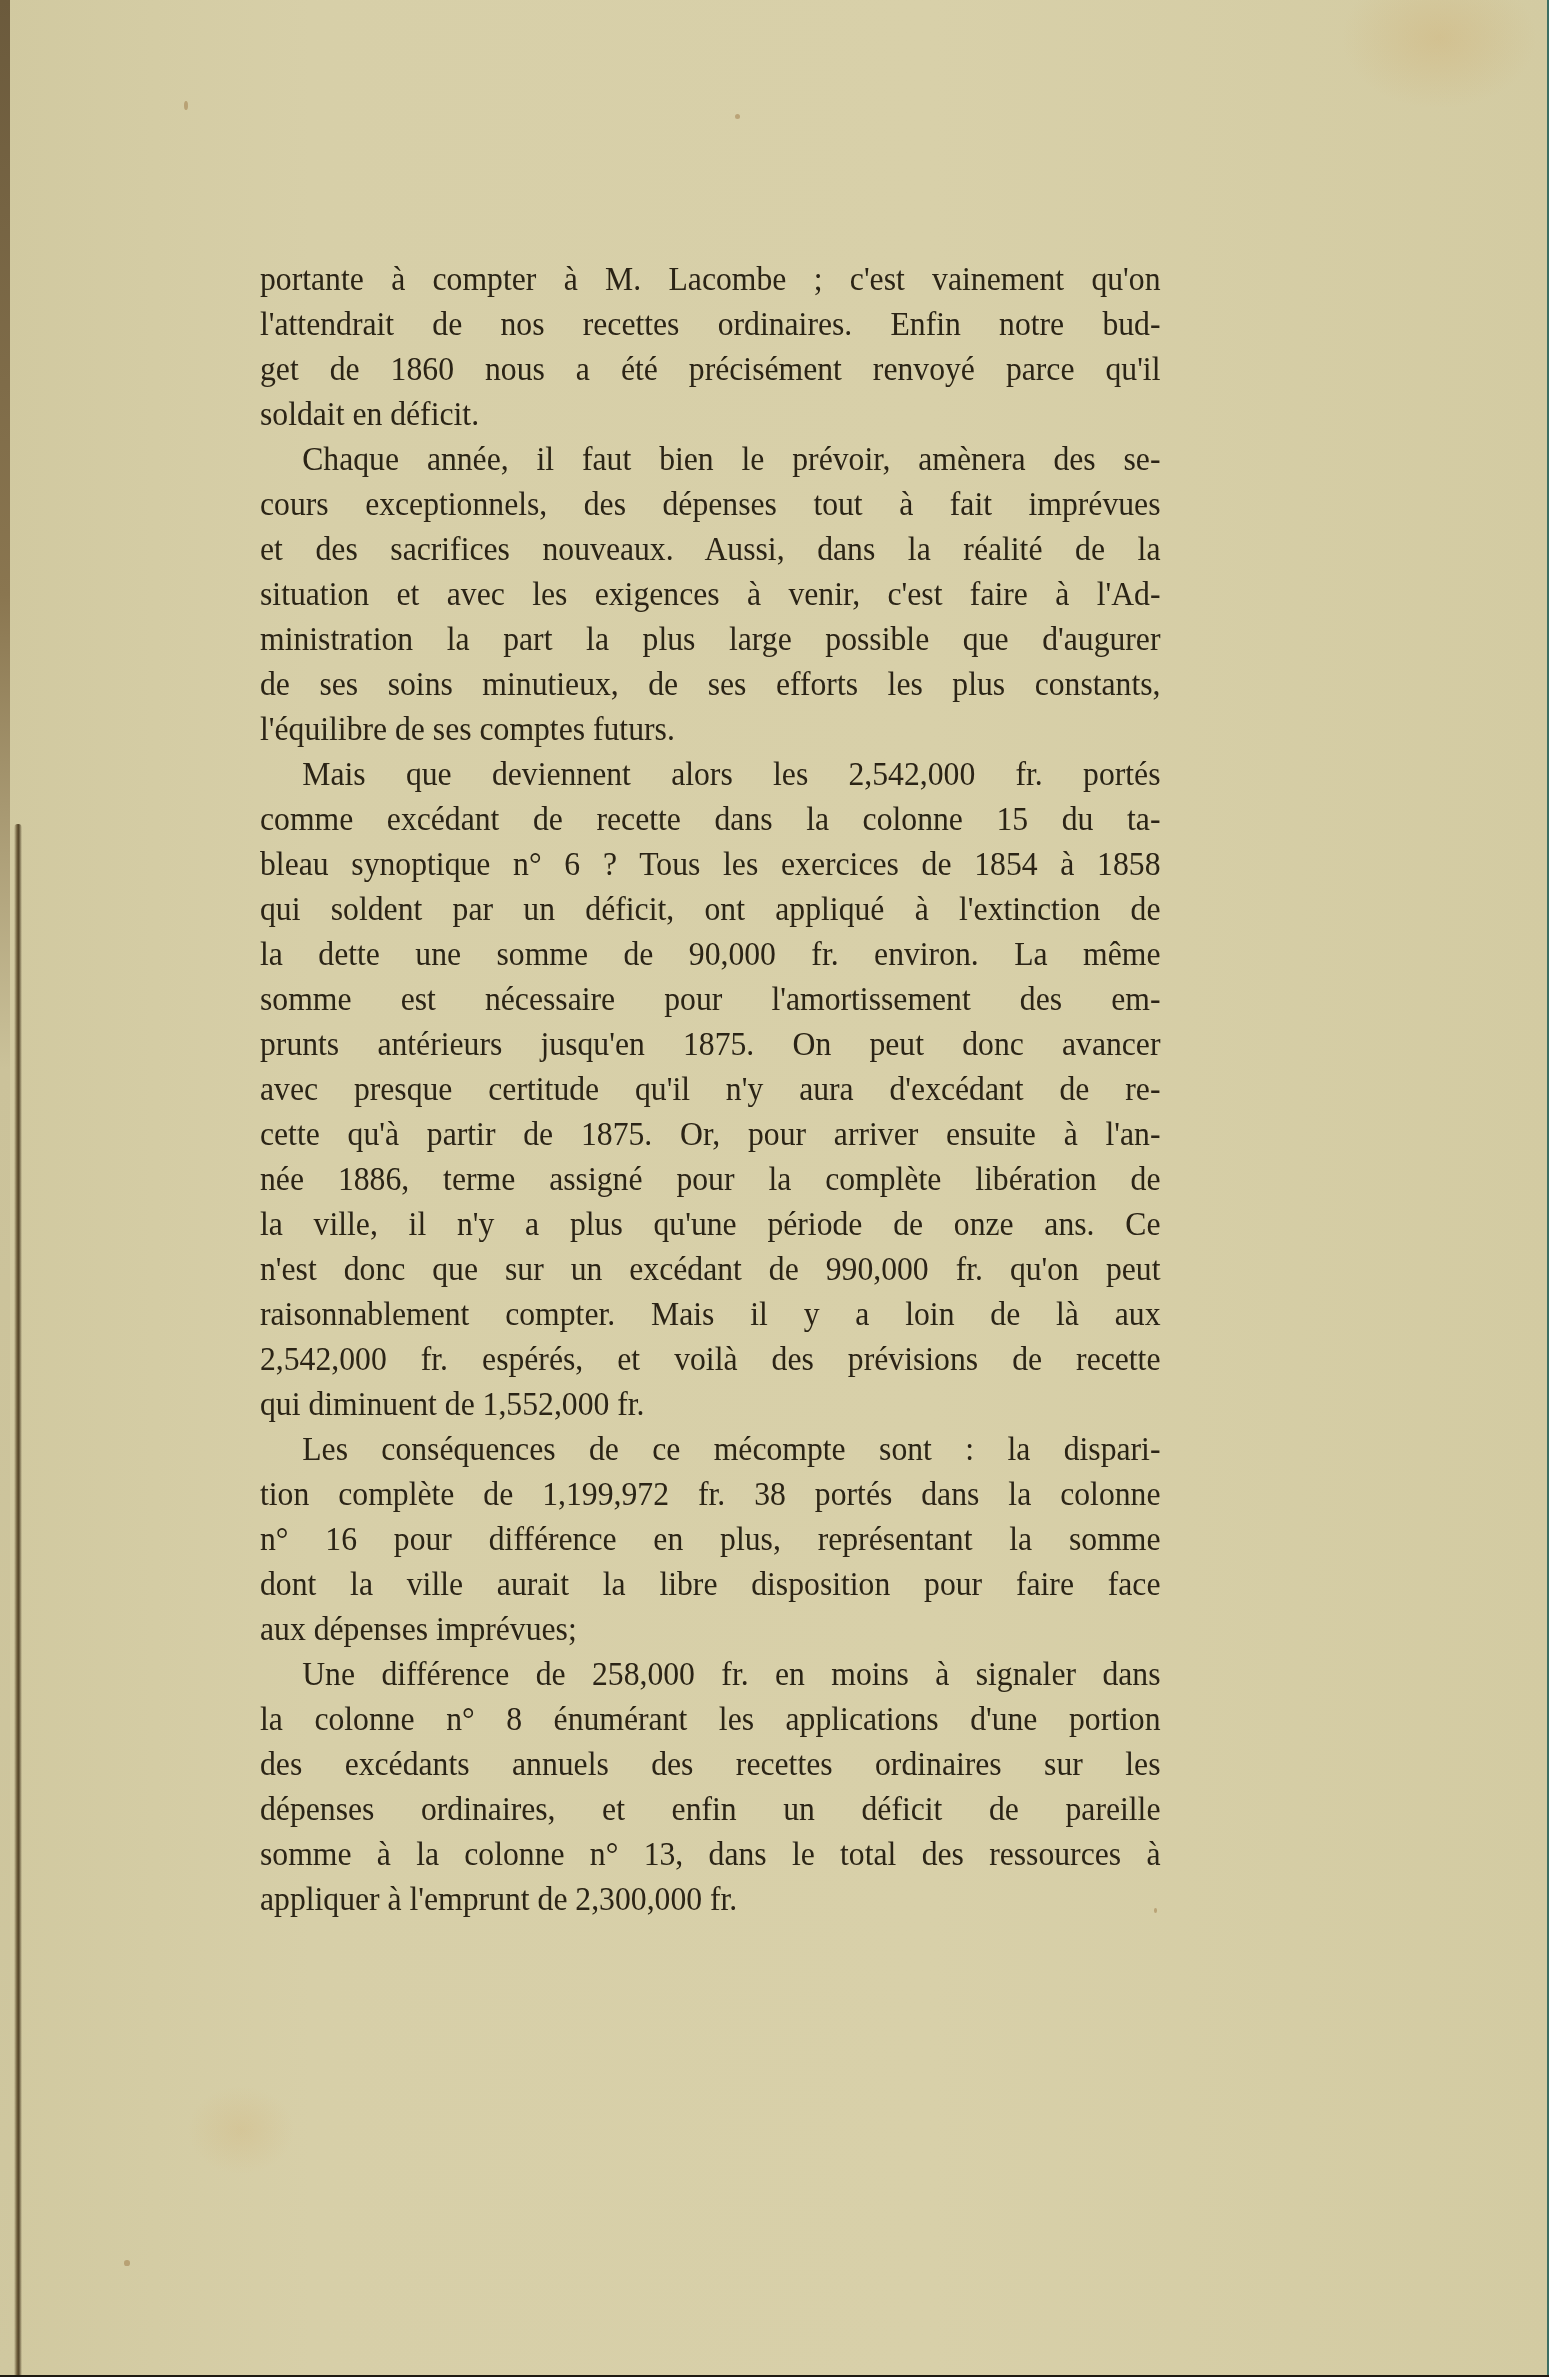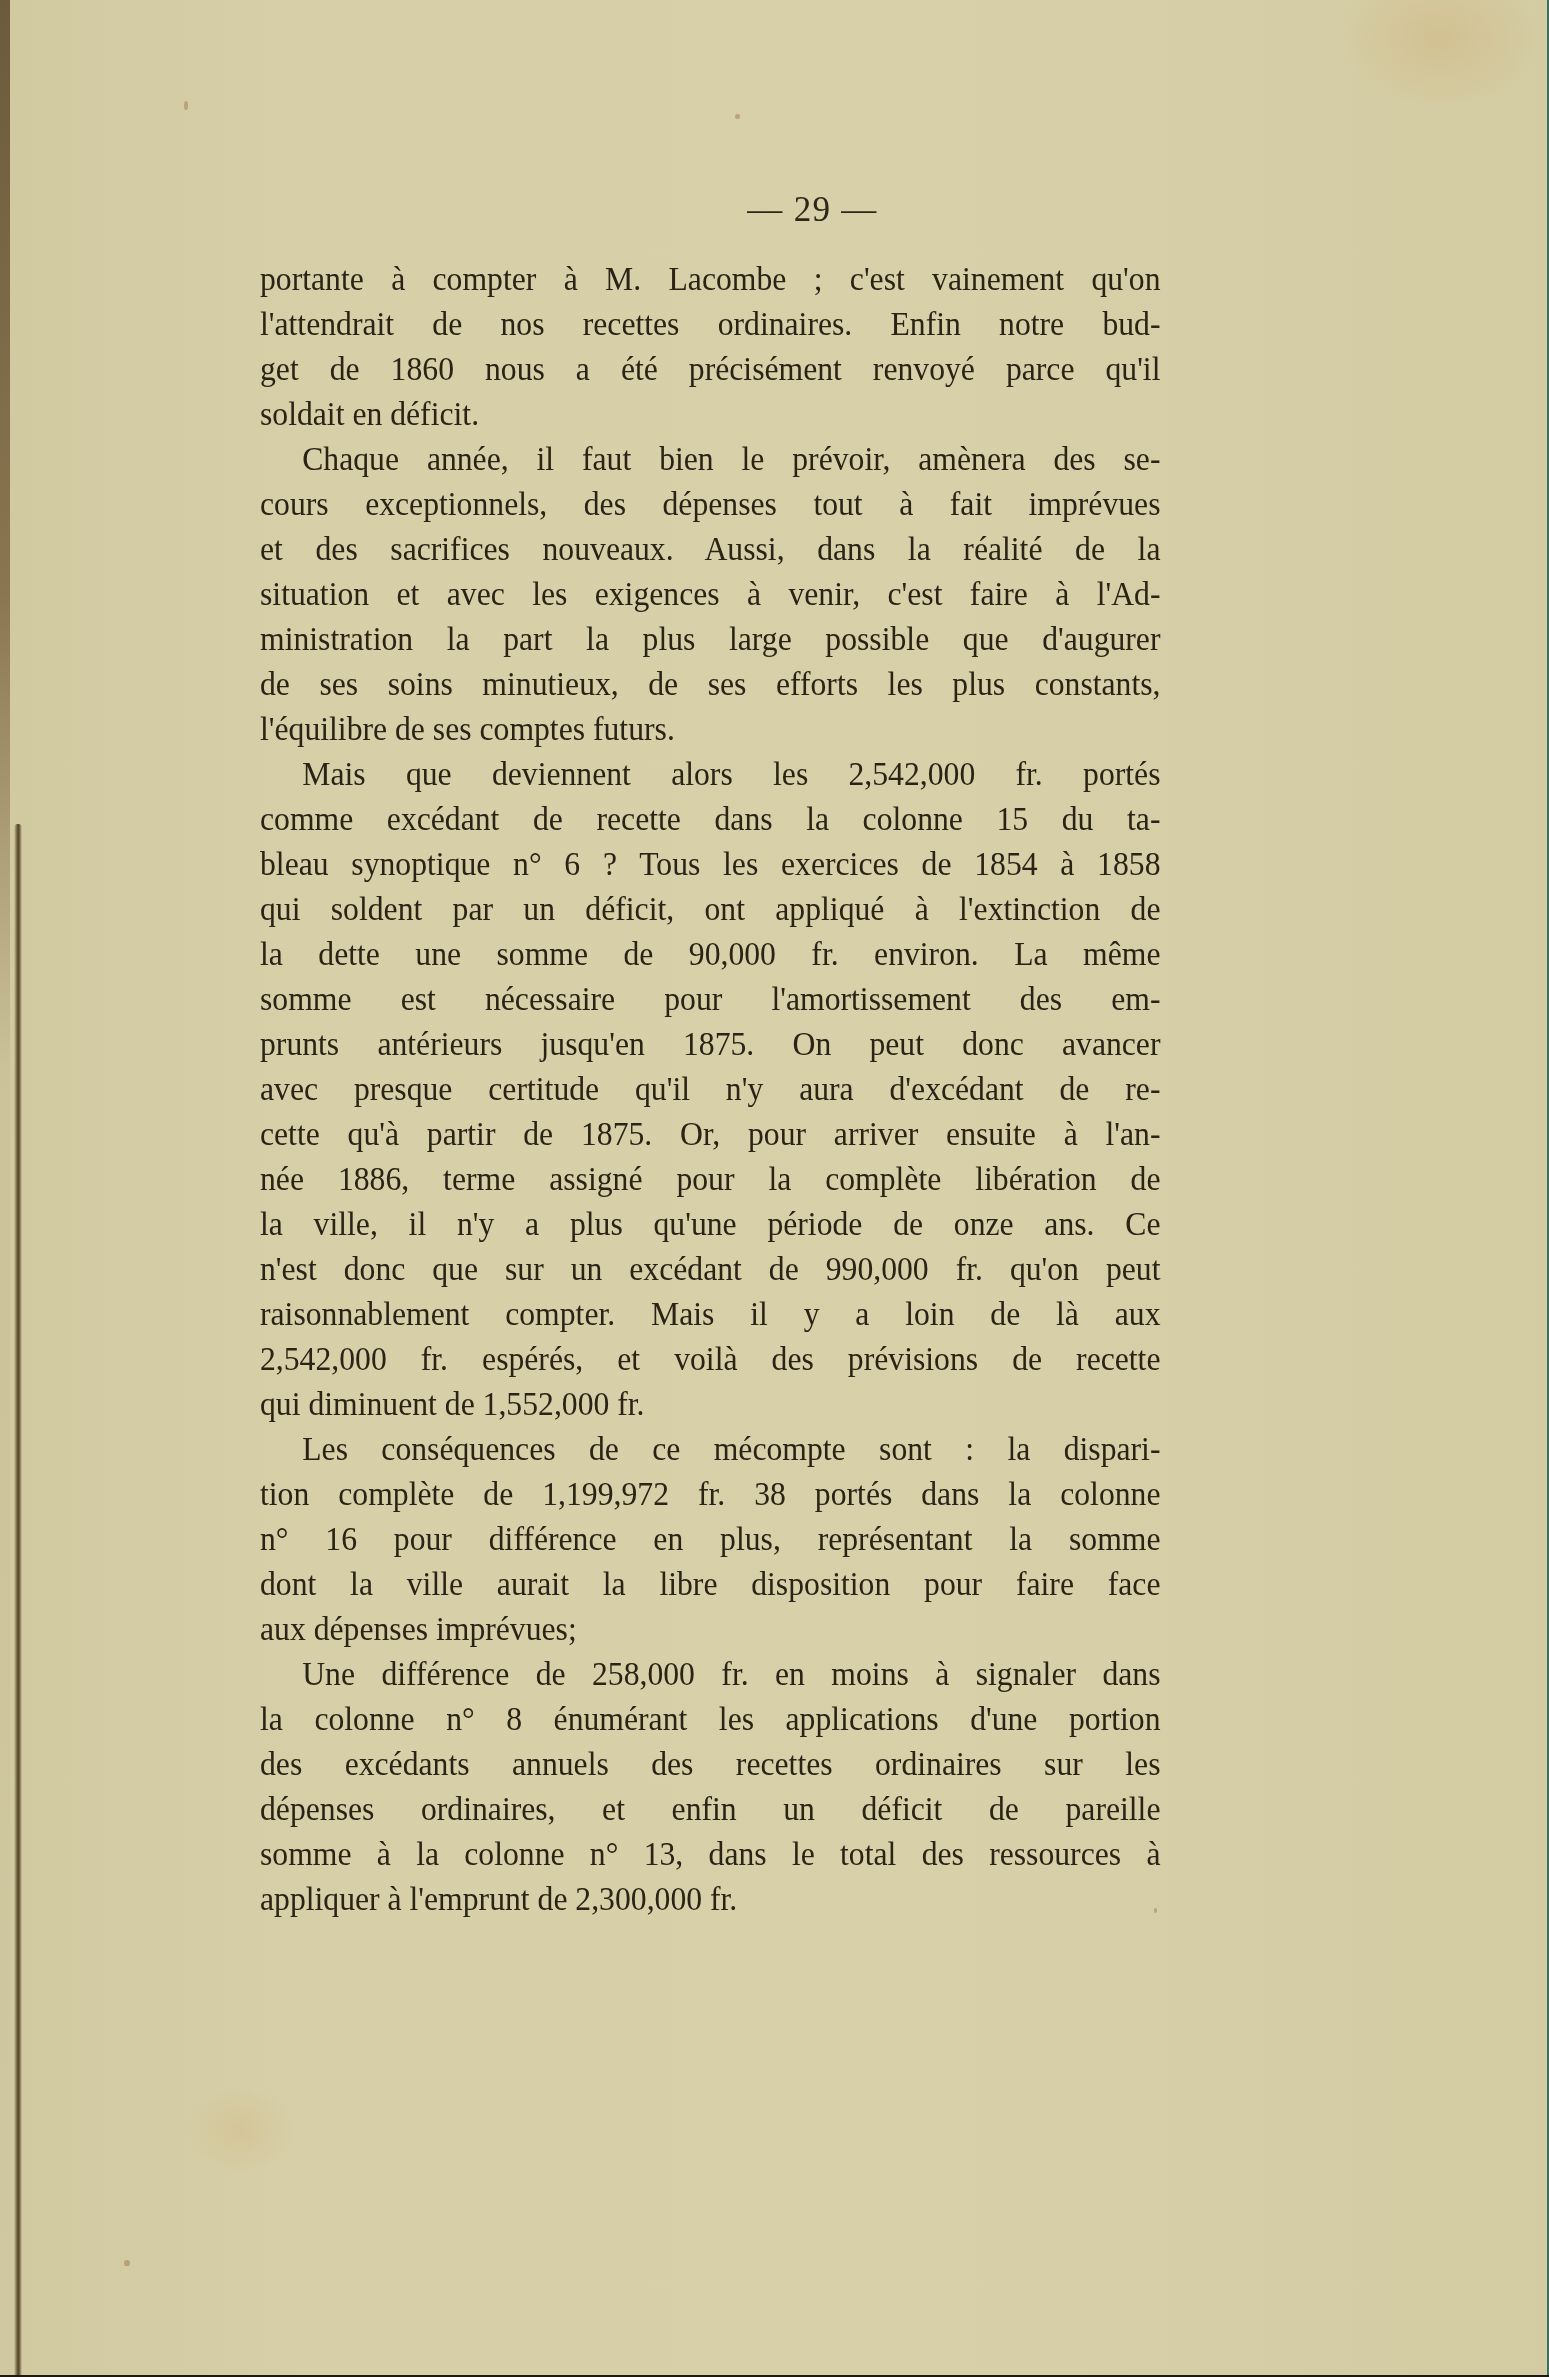--- a/index.html
+++ b/index.html
@@ -103,21 +103,20 @@
   <div class="binding-left"></div>
   <div class="fold-line"></div>
   <div class="edge-right"></div>
   <div class="edge-bottom"></div>
 
   <span class="speck" style="left:735px;top:114px;width:5px;height:5px;"></span>
   <span class="speck" style="left:184px;top:101px;width:3.8px;height:9px;"></span>
   <span class="speck" style="left:124px;top:2260px;width:5.7px;height:5.7px;"></span>
   <span class="speck" style="left:1154px;top:1908px;width:3.2px;height:5px;"></span>
 
-  <div class="page-number">— 29 —</div>
 
   <div class="text-block" id="text-block">
       <div>
         <span class="line">portante à compter à M. Lacombe ; c'est vainement qu'on</span>
         <span class="line">l'attendrait de nos recettes ordinaires. Enfin notre bud-</span>
         <span class="line">get de 1860 nous a été précisément renvoyé parce qu'il</span>
         <span class="line last">soldait en déficit.</span>
       </div>
       <div>
         <span class="line indent">Chaque année, il faut bien le prévoir, amènera des se-</span>

